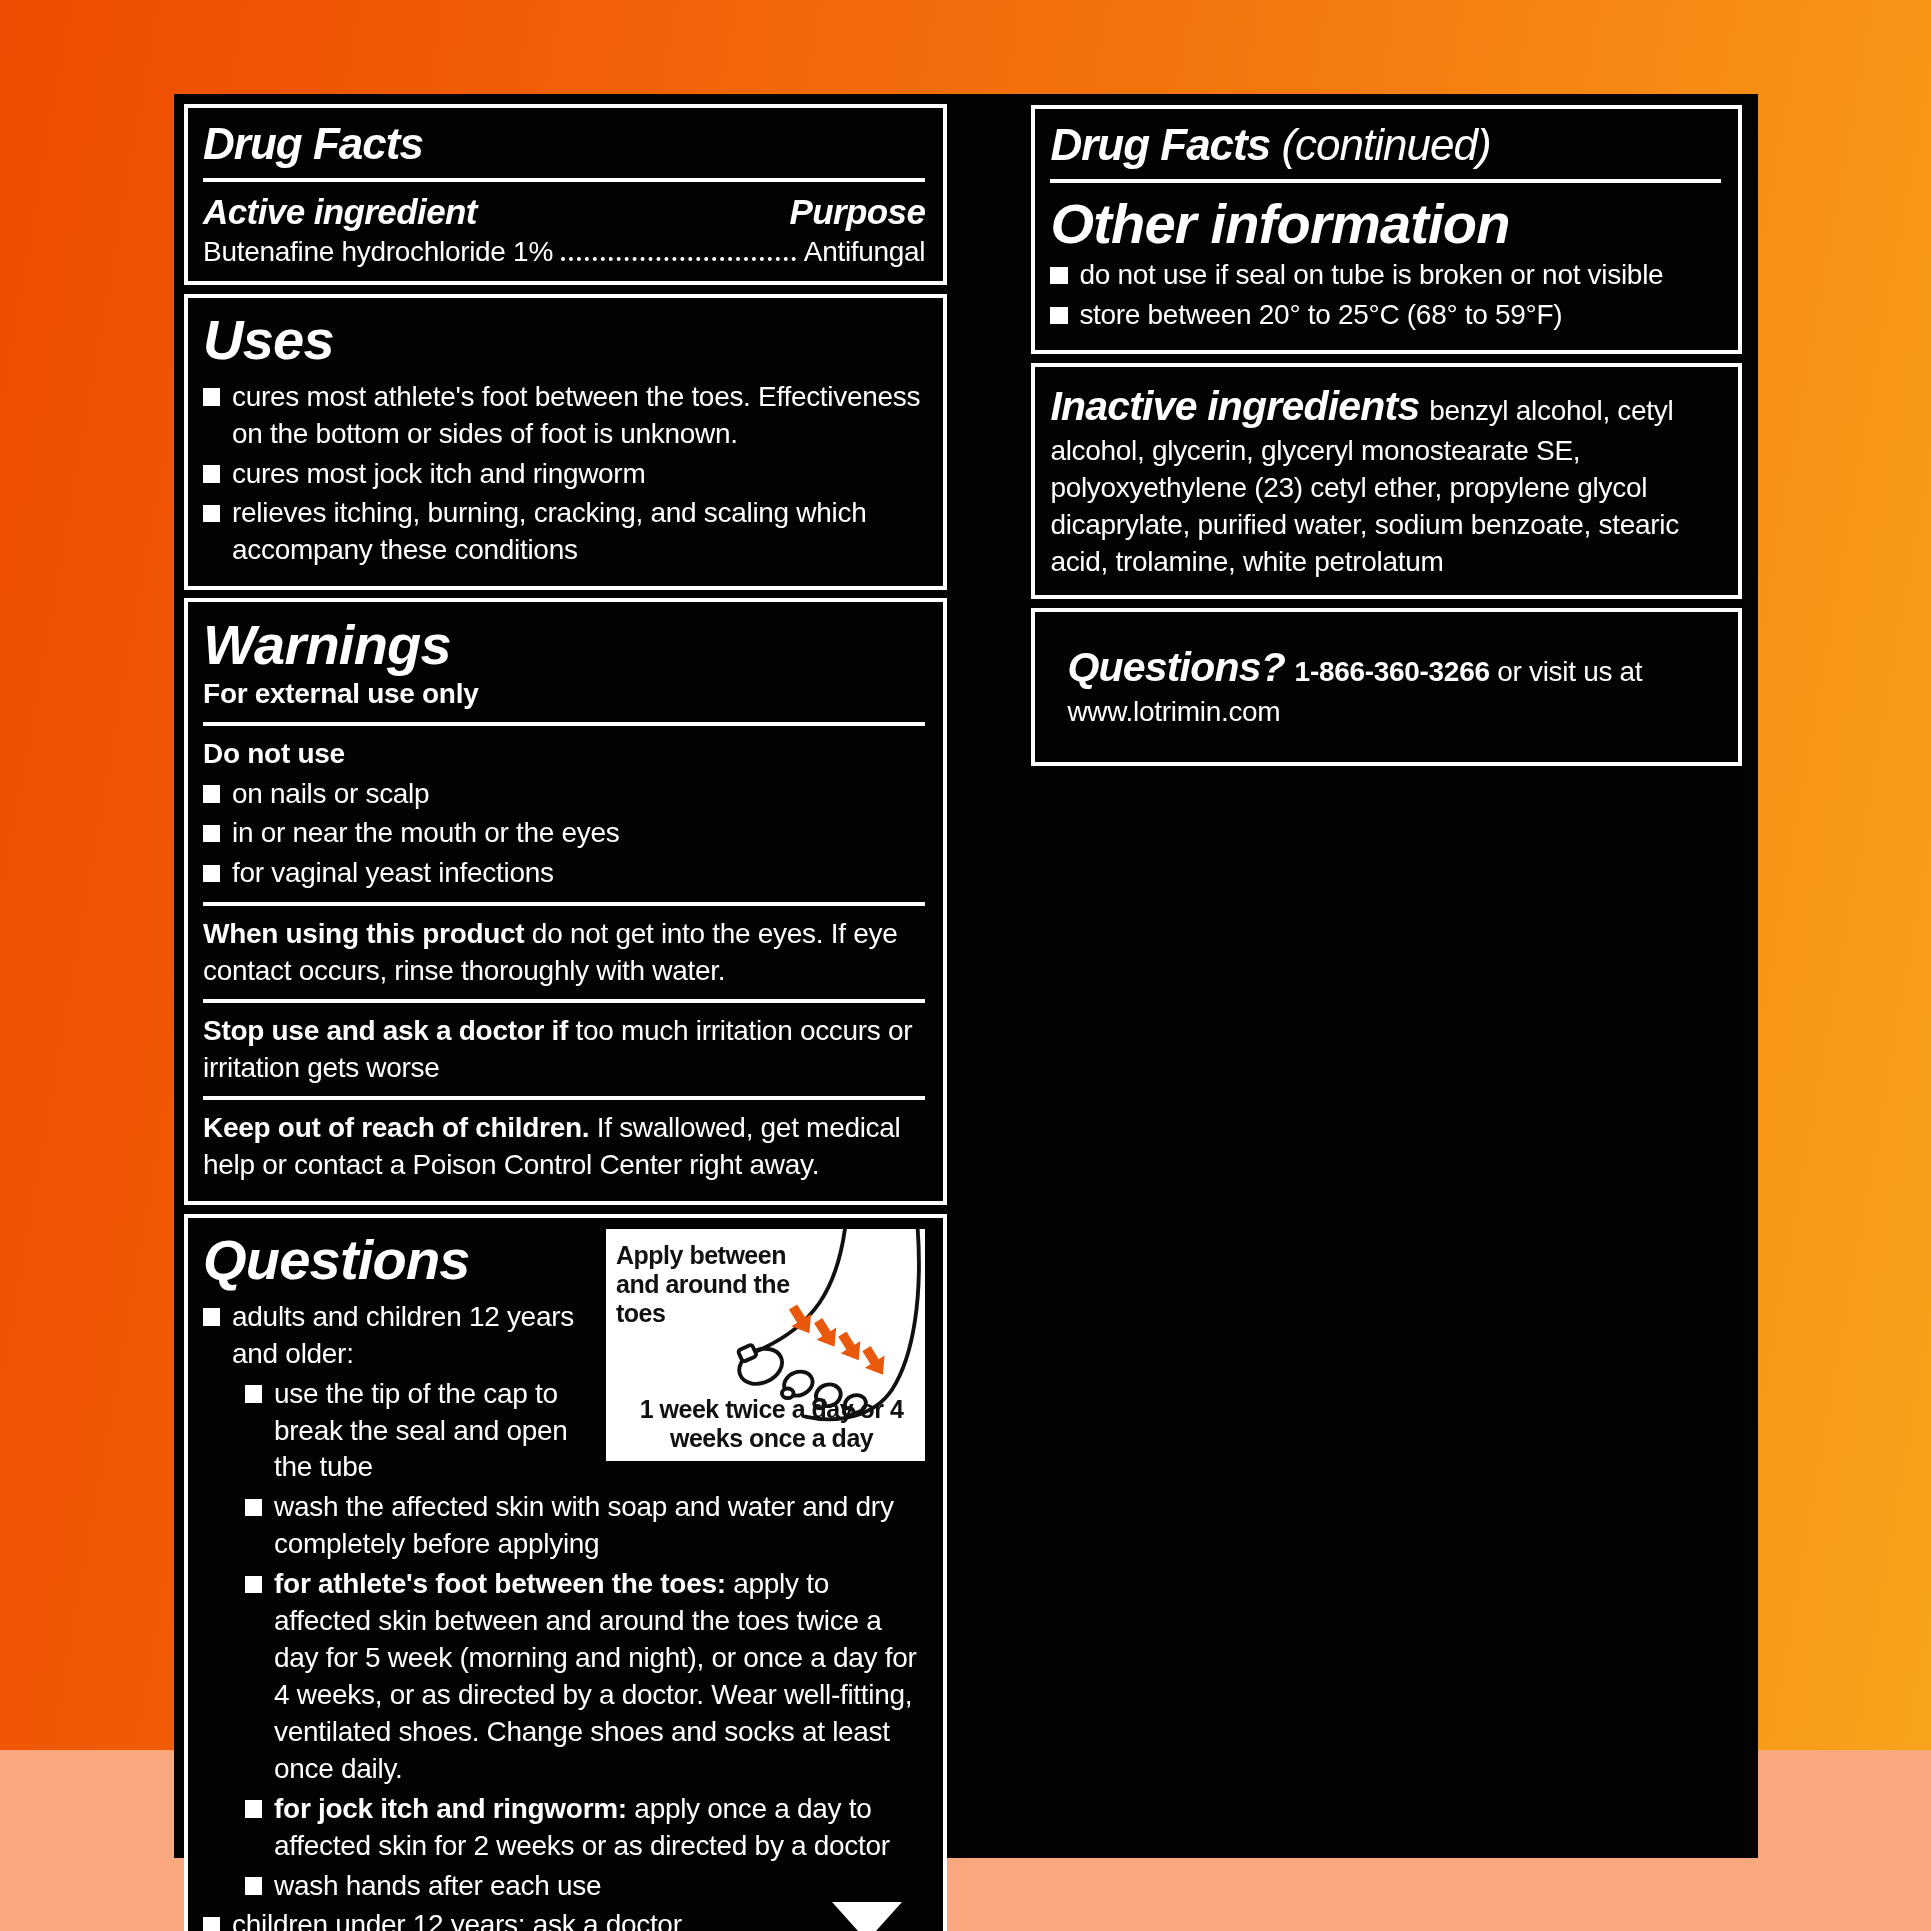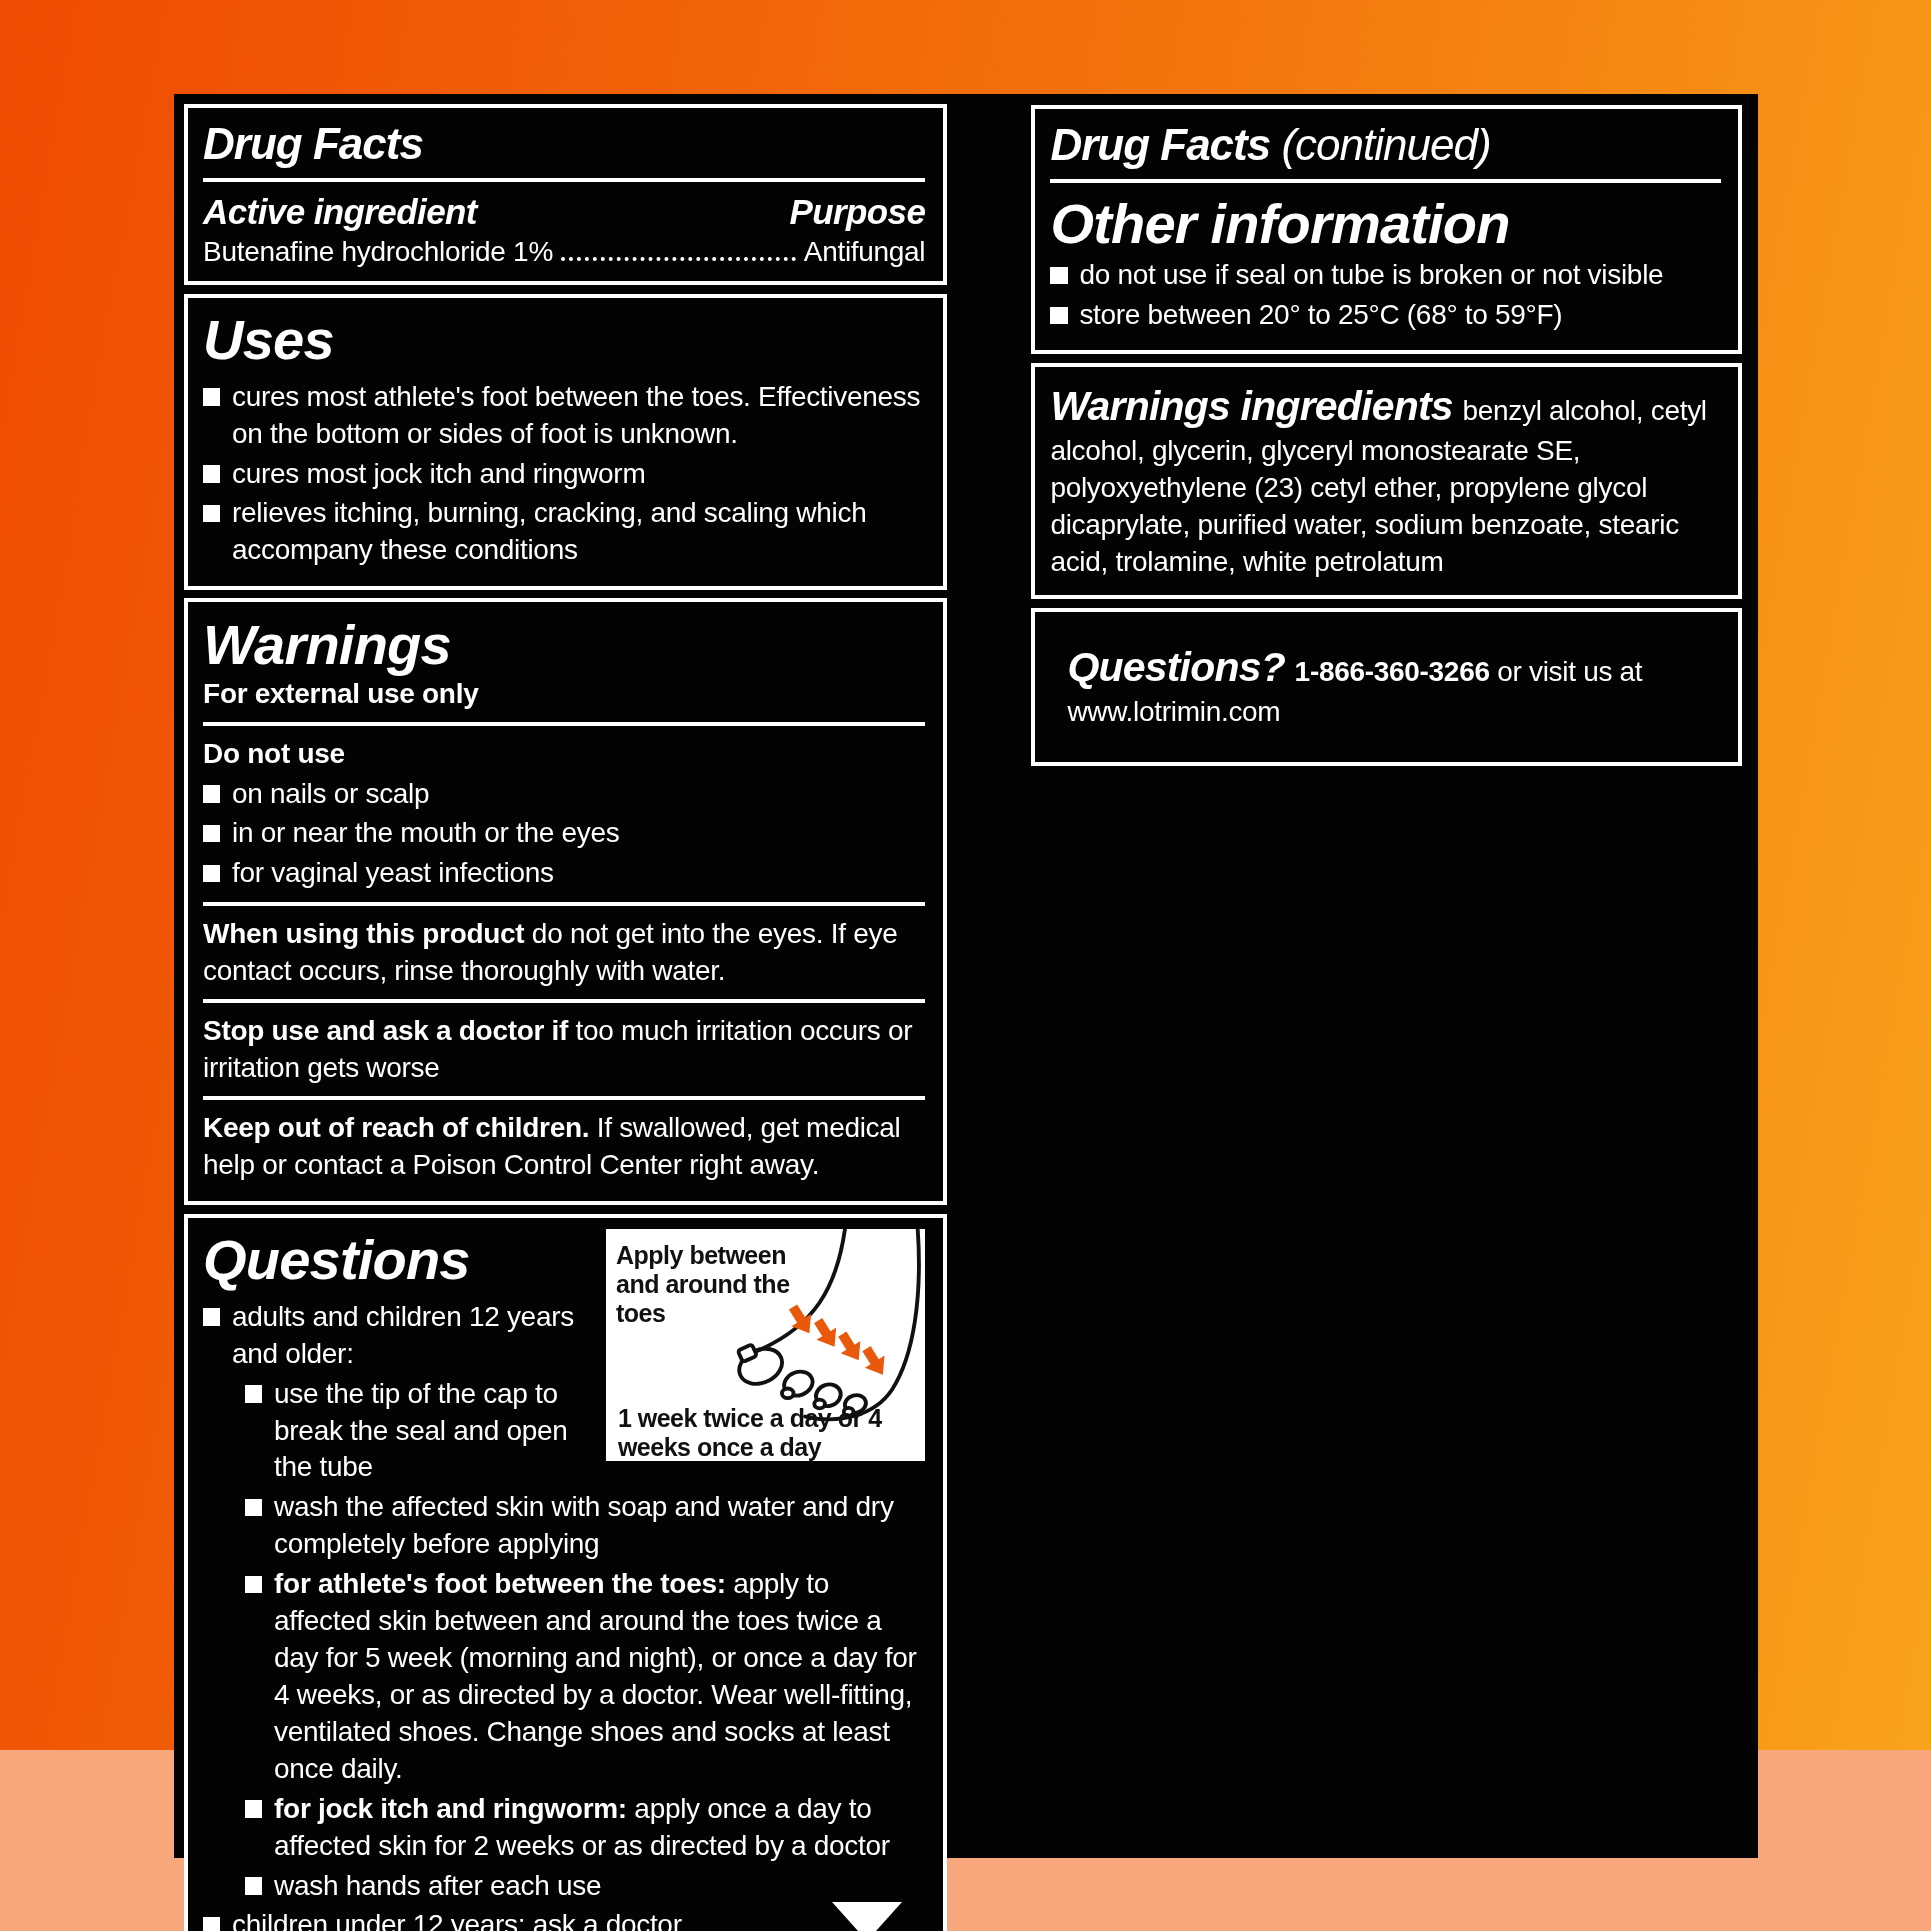--- a/index.html
+++ b/index.html
@@ -32,21 +32,21 @@
   .leader{flex:1;border-bottom:4.8px dotted #fff;margin:0 7.7px;height:21px;}
   .b{padding-left:29px;text-indent:-29px;margin:2.9px 0;}
   .b .sq{display:inline-block;width:17.4px;height:17.4px;background:#fff;margin-right:11.6px;}
   .l2{margin-left:42px;}
   .para{margin:3.9px 0;}
   .illo{
     float:right;width:319px;height:232px;background:#fff;color:#111;
     margin:0 0 9.7px 13.5px;position:relative;padding:11.6px 9.7px;box-sizing:border-box;
   }
   .illo .cap{position:relative;z-index:2;font-size:25px;font-weight:bold;line-height:1.15;width:183px;letter-spacing:-0.5px;}
-  .illo .cap2{position:absolute;z-index:2;left:11.6px;bottom:0;font-size:25px;font-weight:bold;line-height:1.15;letter-spacing:-0.5px;}
+  .illo .cap2{position:absolute;z-index:2;left:11.6px;bottom:9px;font-size:25px;font-weight:bold;line-height:1.15;letter-spacing:-0.5px;text-align:center;}
   .illo svg{position:absolute;left:0;top:0;z-index:1;}
   .tri{position:absolute;right:41px;bottom:19.3px;width:0;height:0;
     border-left:35px solid transparent;border-right:35px solid transparent;border-top:39px solid #fff;}
   .qphone{font-weight:bold;}
 </style>
 </head>
 <body>
 
 <div class="stage">
   <div class="bottom-strip"></div>
@@ -144,21 +144,21 @@
 
       <section class="panel pE">
         <h1 class="h1"><span>Drug Facts</span> <em class="cont">(continued)</em></h1>
         <div class="rule"></div>
         <h2 class="h2" style="margin-bottom:1.9px;">Other information</h2>
         <div class="t b"><span class="sq"></span><span>do not use if seal on tube is broken or not visible</span></div>
         <div class="t b"><span class="sq"></span><span>store between 20° to 25°C (68° to 59°F)</span></div>
       </section>
 
       <section class="panel pF">
-        <p class="t para" style="margin:0;"><span class="h2inline">Warnings ingredients</span><span>benzyl alcohol, cetyl alcohol, glycerin, glyceryl monostearate SE, polyoxyethylene (23) cetyl ether, propylene glycol dicaprylate, purified water, sodium benzoate, stearic acid, trolamine, white petrolatum</span></p>
+        <p class="t para" style="margin:0;"><span class="h2inline">Inactive ingredients</span><span>benzyl alcohol, cetyl alcohol, glycerin, glyceryl monostearate SE, polyoxyethylene (23) cetyl ether, propylene glycol dicaprylate, purified water, sodium benzoate, stearic acid, trolamine, white petrolatum</span></p>
       </section>
 
       <section class="panel pG">
         <p class="t para" style="margin:17px;"><span class="h2inline">Questions?</span><span class="qphone">1-866-360-3266</span><span> or visit us at www.lotrimin.com</span></p>
       </section>
     </div>
 
   </div>
 </div>
 

